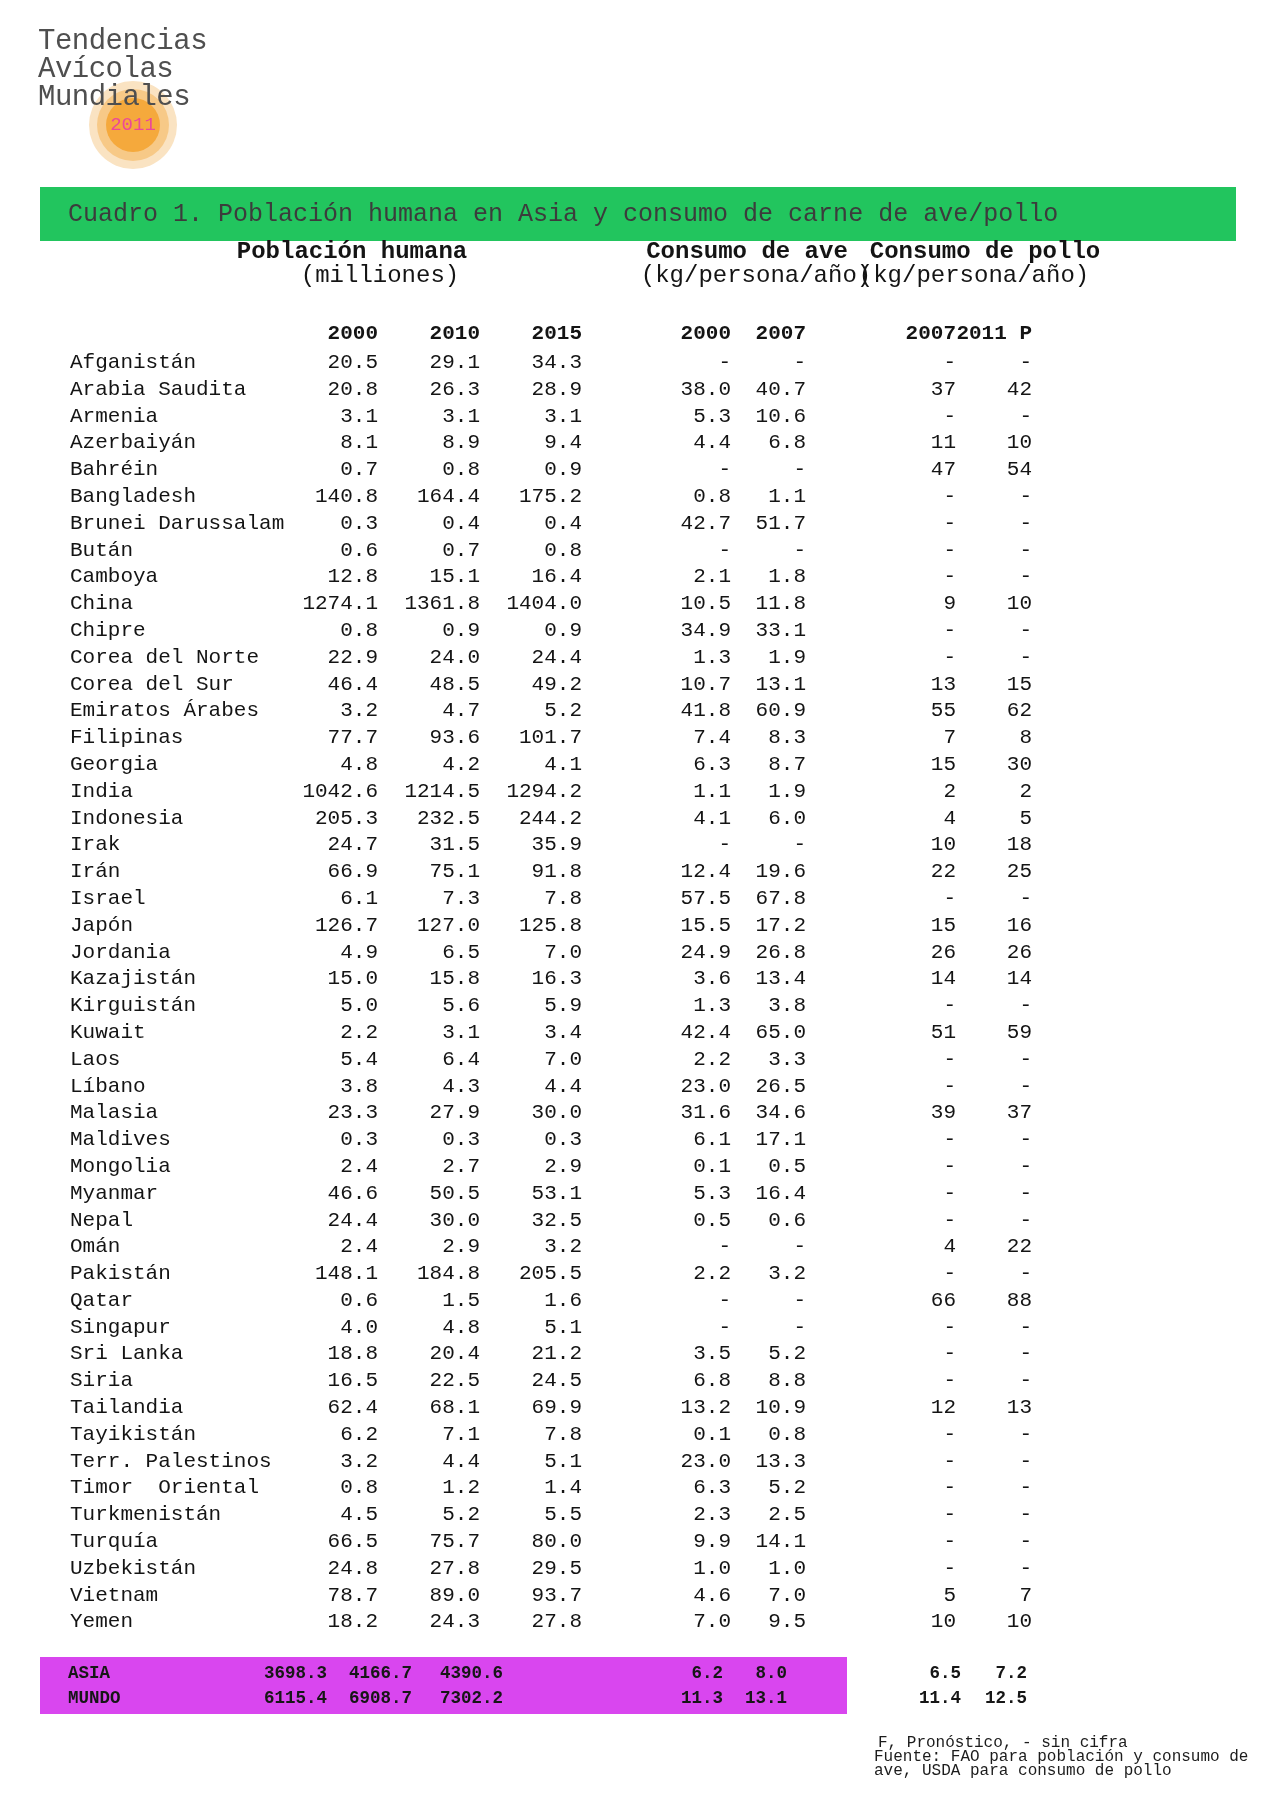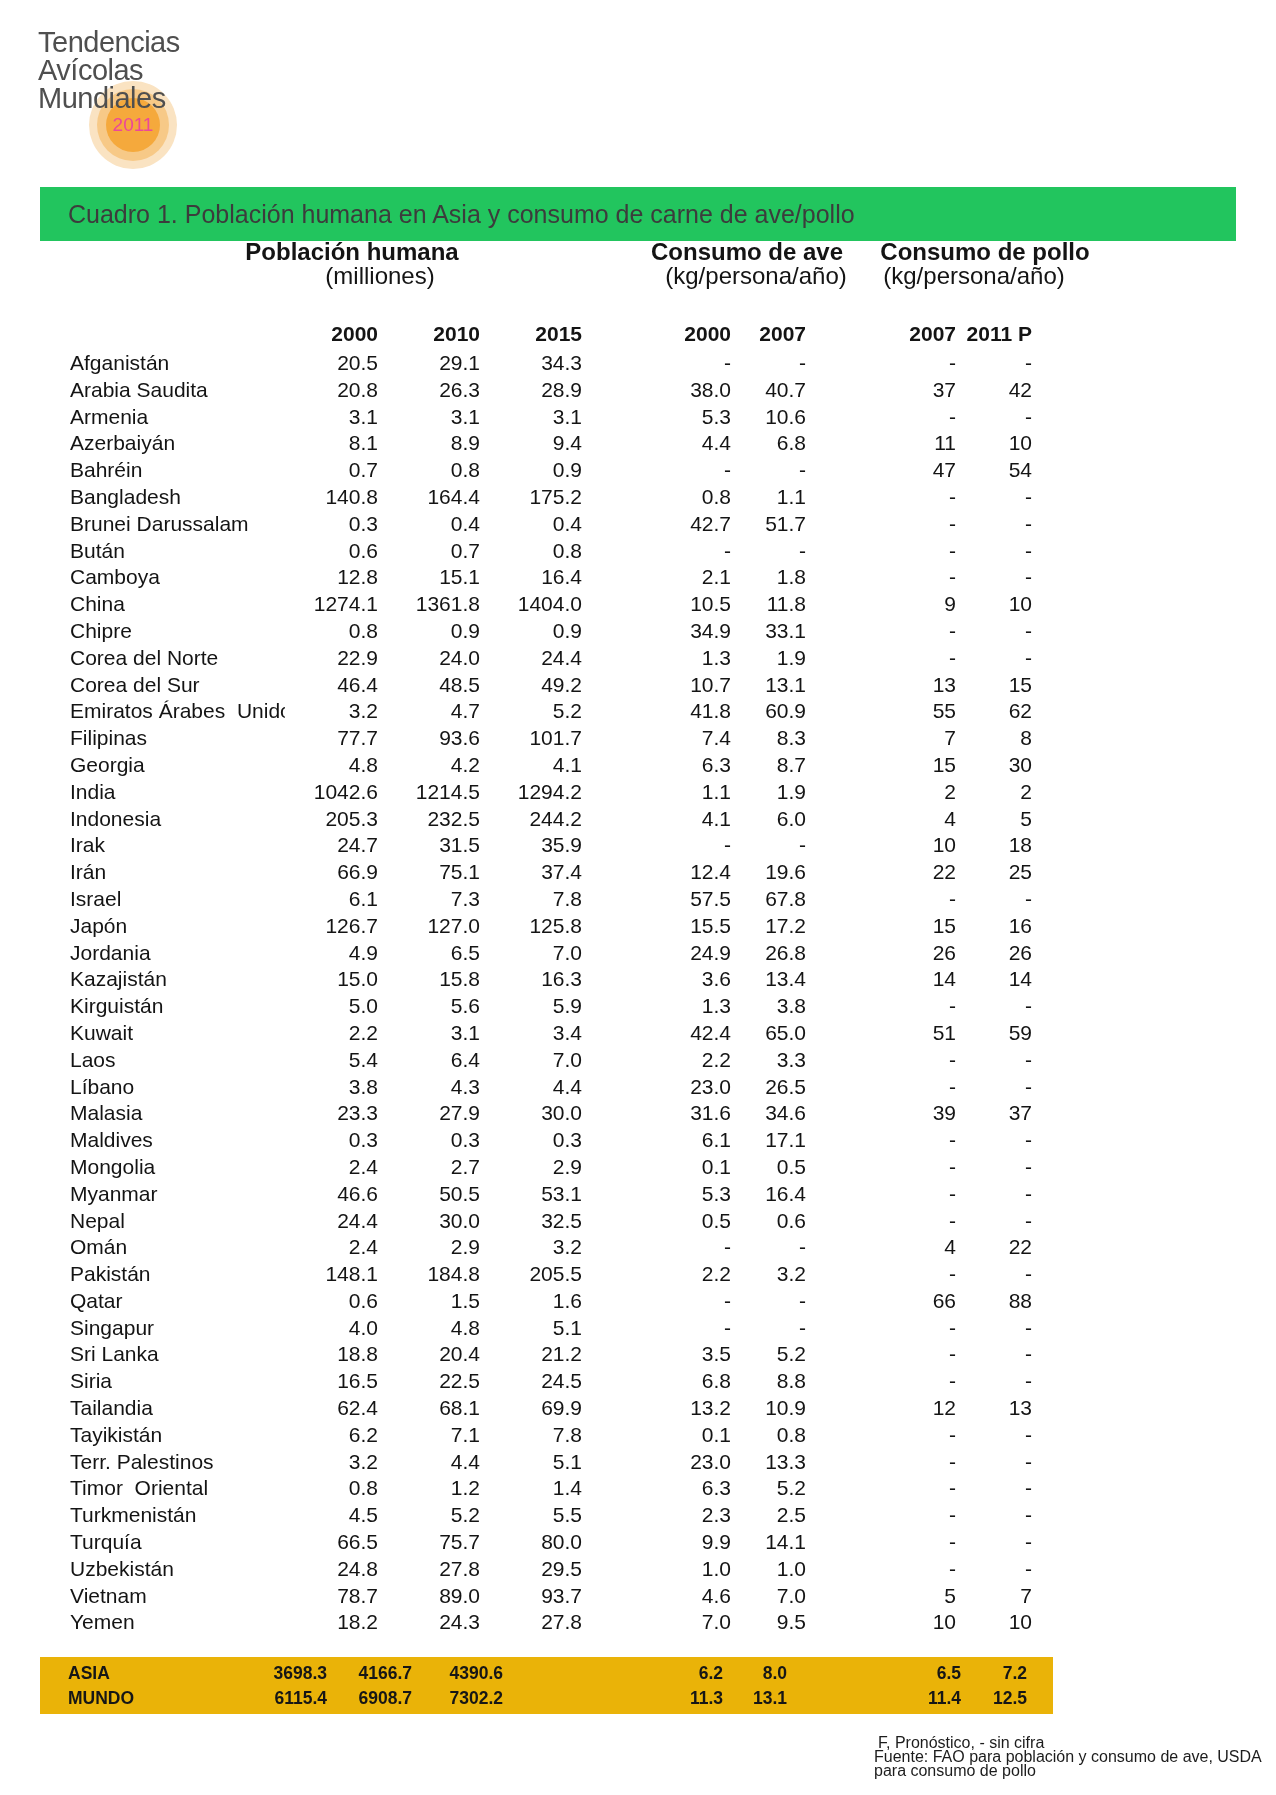--- a/index.html
+++ b/index.html
@@ -1,18 +1,18 @@
 <!DOCTYPE html>
 <html><head>
 <meta charset="utf-8">
 <style>
   html,body{margin:0;padding:0;background:#ffffff;}
   .page{
     position:relative;width:1276px;height:1795px;background:#ffffff;
-    font-family:Liberation Sans, sans-serif;color:#141414;overflow:hidden;
+    font-family:Liberation Mono, monospace;color:#141414;overflow:hidden;
   }
   
   .logo{
     position:absolute;left:38px;top:28px;z-index:2;
     font-size:29px;line-height:28px;color:#4f4f4f;letter-spacing:-0.5px;font-weight:400;
   }
   .badge-circle{position:absolute;border-radius:50%;z-index:1;}
   .badge-outer{left:89px;top:81px;width:88px;height:88px;background:#fae3c2;}
   .badge-mid{left:97px;top:89px;width:72px;height:72px;background:#f7c987;}
   .badge-inner{left:106px;top:98px;width:54px;height:54px;background:#f5a93c;}
@@ -35,21 +35,21 @@
   .tbody{position:absolute;left:40px;top:350px;width:992px;}
   .row{
     display:grid;grid-template-columns:245px 93px 102px 102px 149px 75px 150px 76px;
     height:26.8px;line-height:26.8px;font-size:21px;
   }
   .cell{overflow:hidden;}
   .cell.num{text-align:right;}
   .cell.name{padding-left:30px;white-space:pre;}
   
   .totalsbar{
-    position:absolute;left:40px;top:1657px;width:1013px;height:57px;background:#eab308;
+    position:absolute;left:40px;top:1657px;width:807px;height:57px;background:#d946ef;
     padding-top:4px;box-sizing:border-box;
   }
   .trow{
     display:grid;grid-template-columns:208px 79px 85px 91px 220px 64px 174px 66px;
     height:25px;line-height:25px;font-size:17.5px;font-weight:bold;color:#161616;
   }
   .trow .cell.name{padding-left:28px;}
   
   .footnotes{position:absolute;left:874px;top:1736px;font-size:16px;line-height:14px;color:#1c1c1c;}
   .footnotes .fn1{text-indent:4px;}
@@ -279,21 +279,21 @@
         <div class="cell num">35.9</div>
         <div class="cell num">-</div>
         <div class="cell num">-</div>
         <div class="cell num">10</div>
         <div class="cell num">18</div>
       </div>
       <div class="row">
         <div class="cell name">Irán</div>
         <div class="cell num">66.9</div>
         <div class="cell num">75.1</div>
-        <div class="cell num">37.4</div>
+        <div class="cell num">91.8</div>
         <div class="cell num">12.4</div>
         <div class="cell num">19.6</div>
         <div class="cell num">22</div>
         <div class="cell num">25</div>
       </div>
       <div class="row">
         <div class="cell name">Israel</div>
         <div class="cell num">6.1</div>
         <div class="cell num">7.3</div>
         <div class="cell num">7.8</div>

